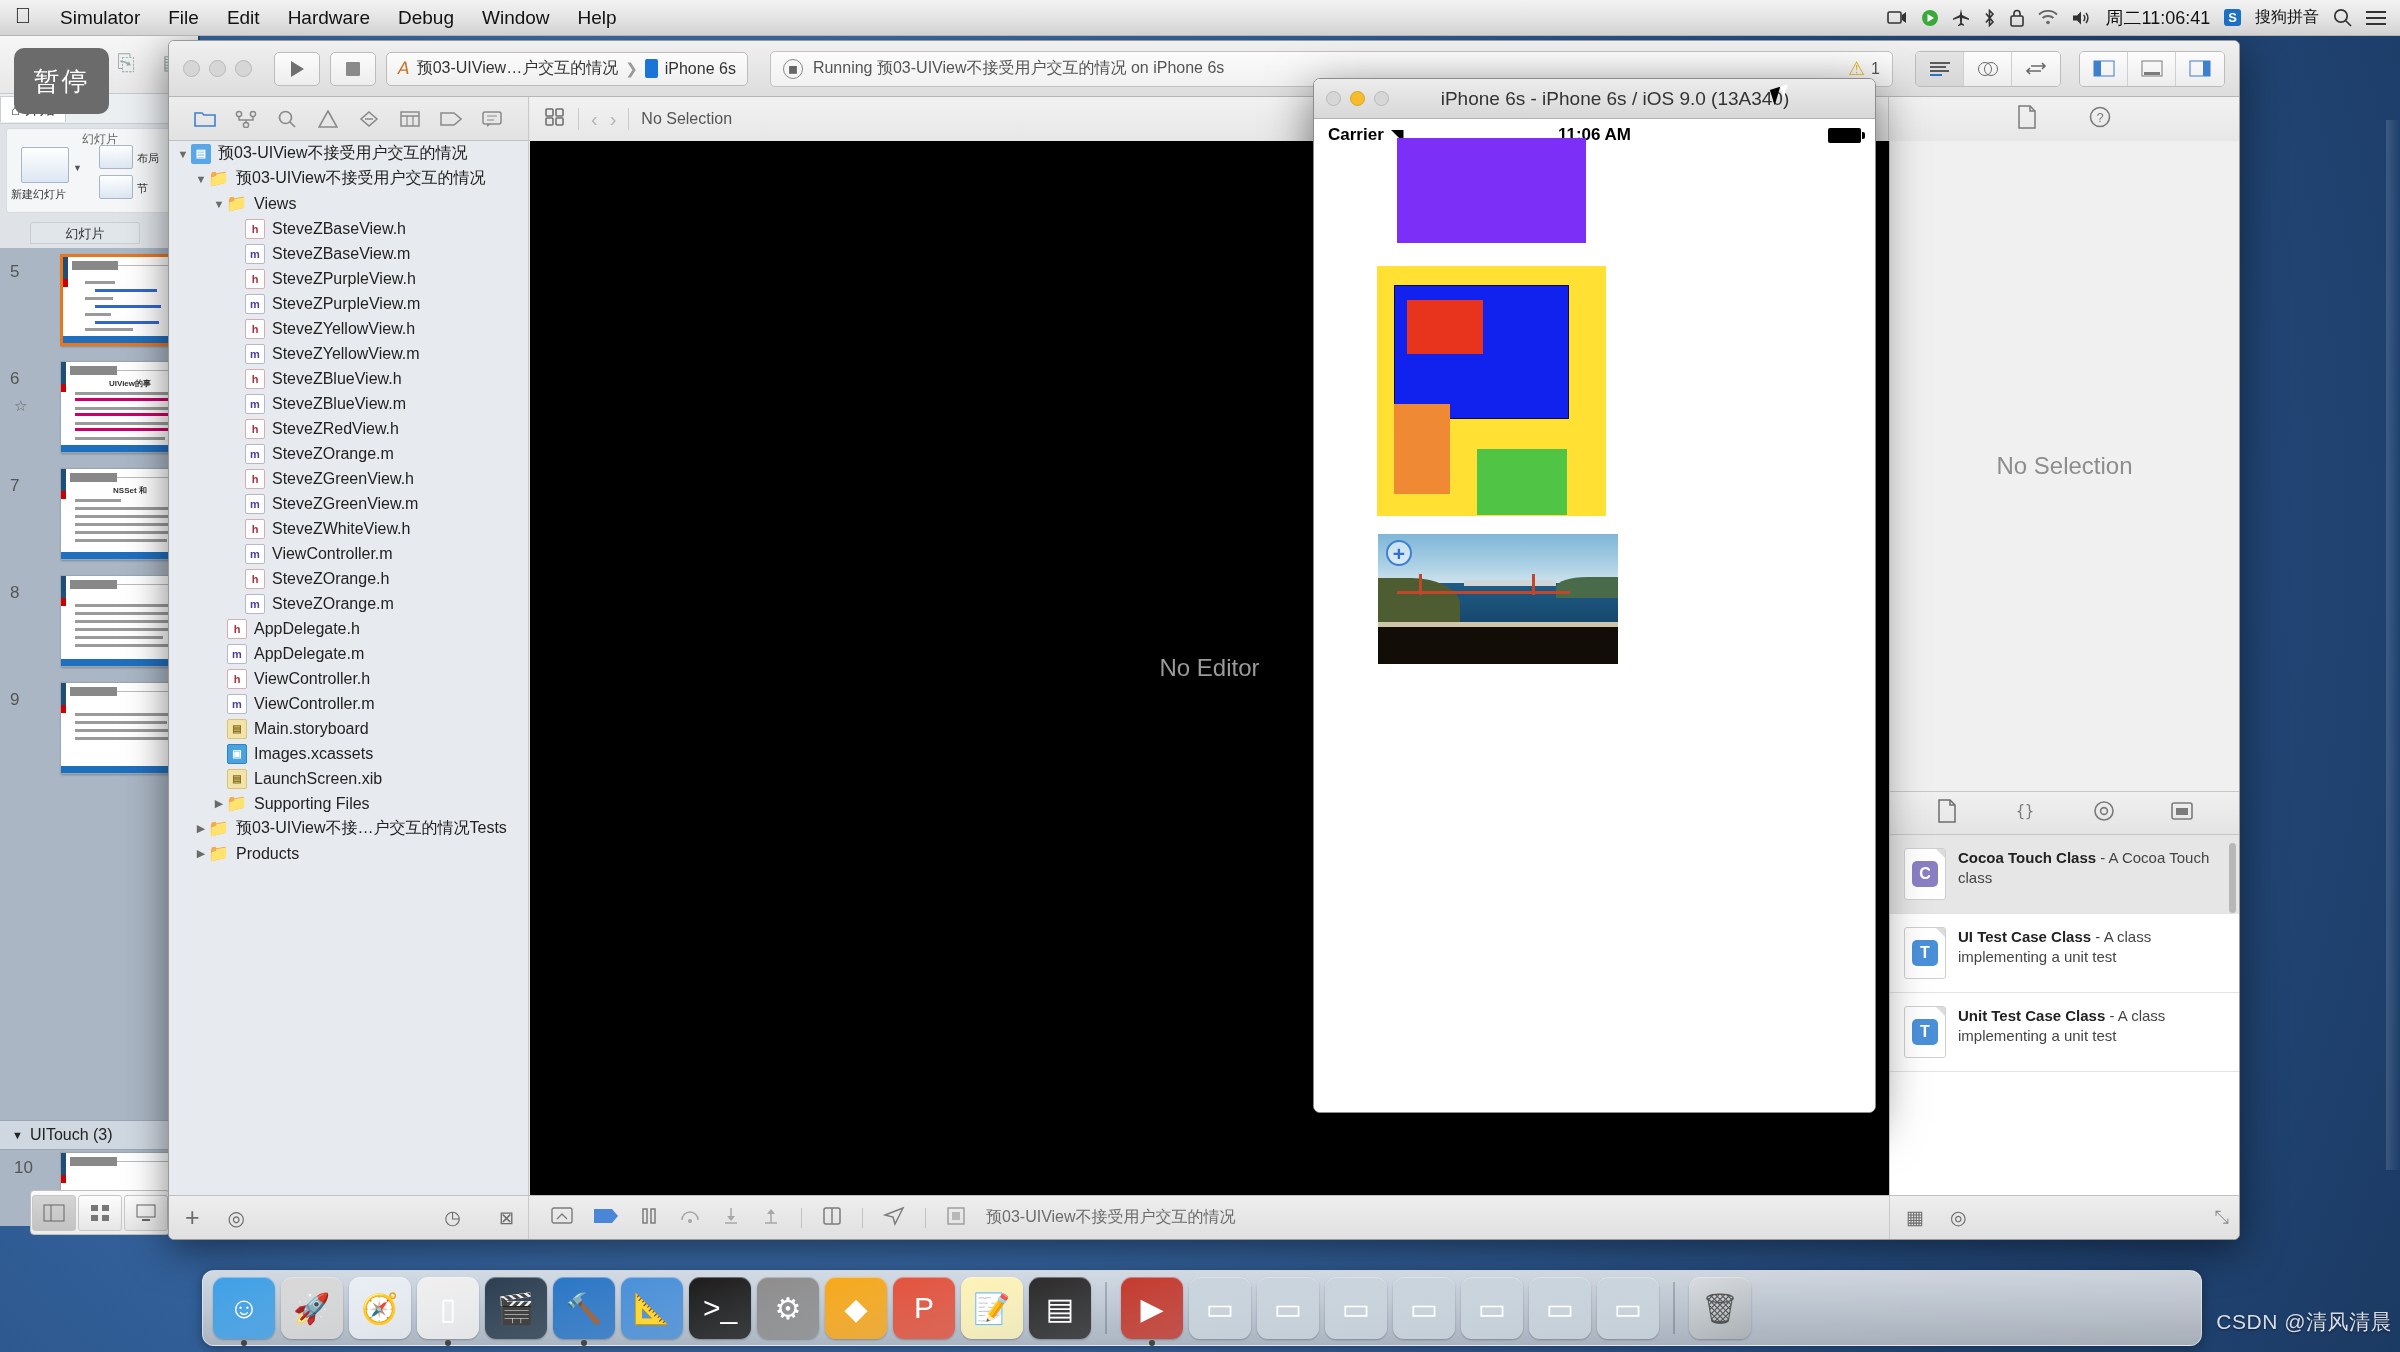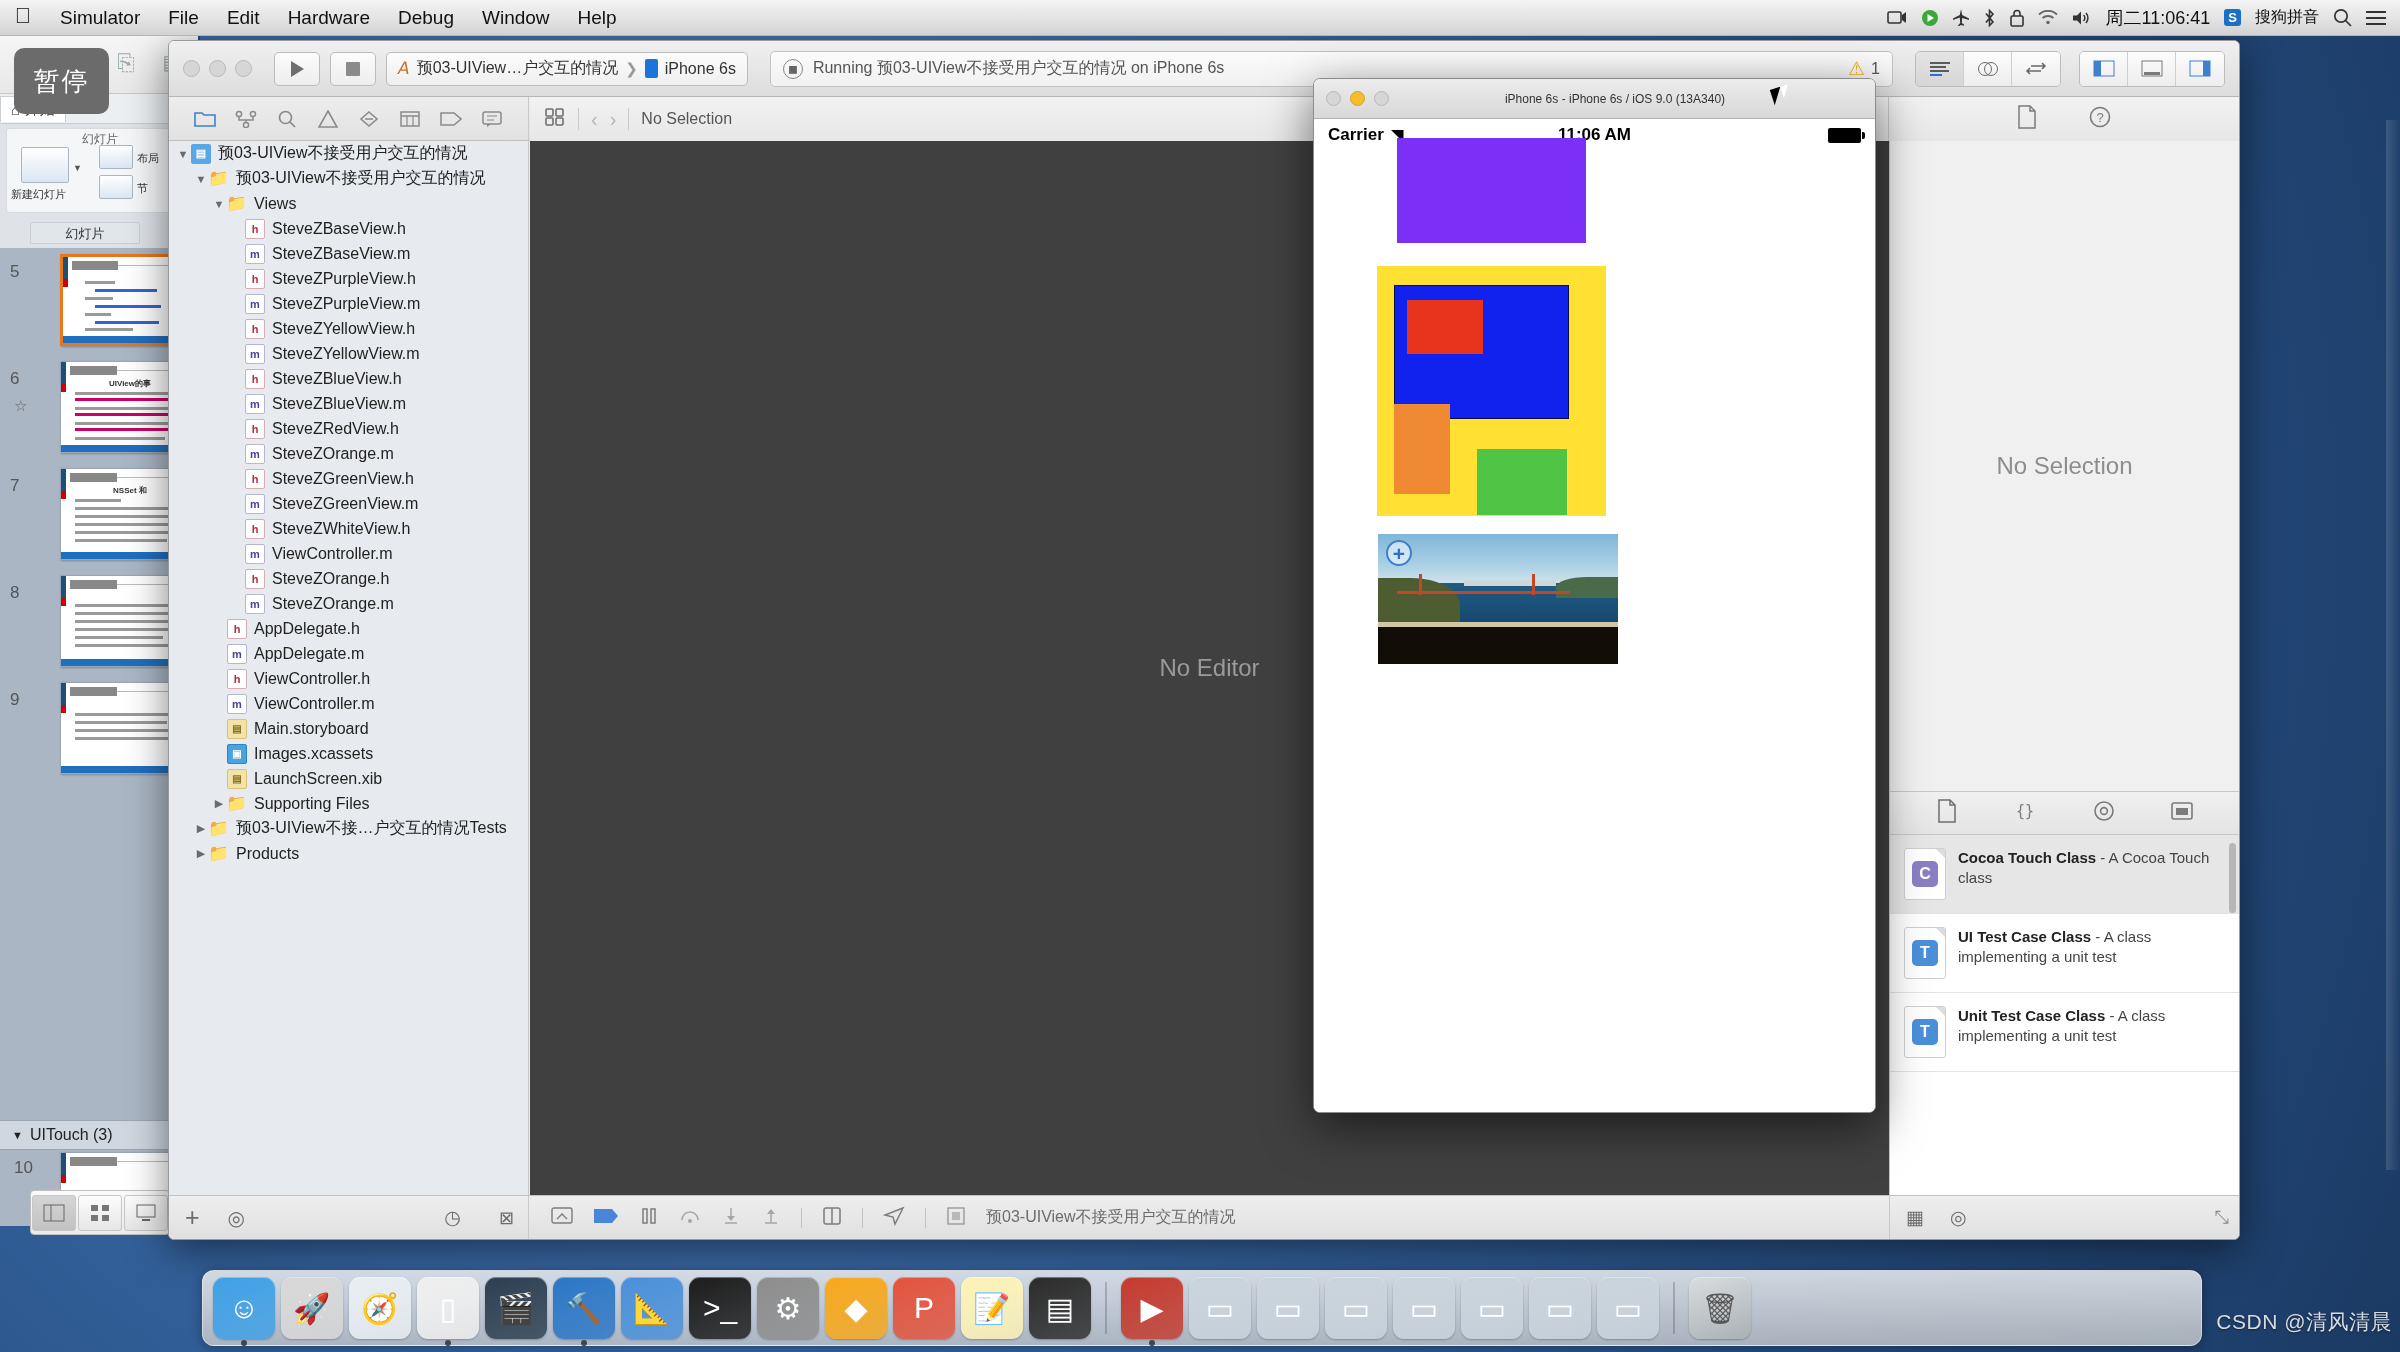--- a/index.html
+++ b/index.html
@@ -217,21 +217,21 @@
   .ic-folder{ color:#e3b23c; font-size:17px; }
   .ic-h{ background:#fff; border:1px solid #d4aeb3; color:#b0303f;}
   .ic-m{ background:#fff; border:1px solid #b6b6cf; color:#4a3f9e;}
   .ic-sb{ background:#f3e3a8; border:1px solid #d9c376; color:#8a7322; font-size:10px;}
   .ic-xc{ background:#4aa3e0; border:1px solid #2e84bf; color:#fff; font-size:10px;}
   .ic-xib{ background:#f3e3a8; border:1px solid #d9c376; color:#8a7322; font-size:10px;}
 
   
   #editor{
     position:absolute; left:361px; top:100px; right:350px; bottom:44px;
-    background:#404040; display:flex; align-items:center; justify-content:center;
+    background:#000000; display:flex; align-items:center; justify-content:center;
     font-size:24px; color:#9a9a9a;
   }
 
   
   #utilities{
     position:absolute; right:0; top:100px; width:350px; bottom:44px;
     background:#ededed; border-left:1px solid #c9c9c9;
   }
   #util-noselect{
     position:absolute; left:0; top:0; width:100%; height:650px;
@@ -299,21 +299,21 @@
   #sim-title{
     height:40px; background:linear-gradient(#ececec,#d8d8d8);
     border-bottom:1px solid #b0b0b0;
     display:flex; align-items:center; padding:0 12px; gap:9px;
     position:relative;
   }
   #sim-title .tl{width:15px;height:15px;}
   .tl-y{ background:#f5bc2e; border-color:#d9a422;}
   #sim-title-text{
     position:absolute; left:0; right:0; text-align:center;
-    font-size:12px; color:#333; pointer-events:none;margin-left:41px;
+    font-size:19px; color:#333; pointer-events:none;margin-left:41px;
   }
   #sim-screen{
     position:absolute; left:0; top:40px; width:100%; bottom:0; background:#fff;
   }
   #sim-status{
     height:32px; display:flex; align-items:center; padding:0 14px;
     font-size:17px; font-weight:bold; color:#000; position:relative;
   }
   #sim-time{ position:absolute; left:0; right:0; text-align:center; font-size:17px;}
   .batt{

